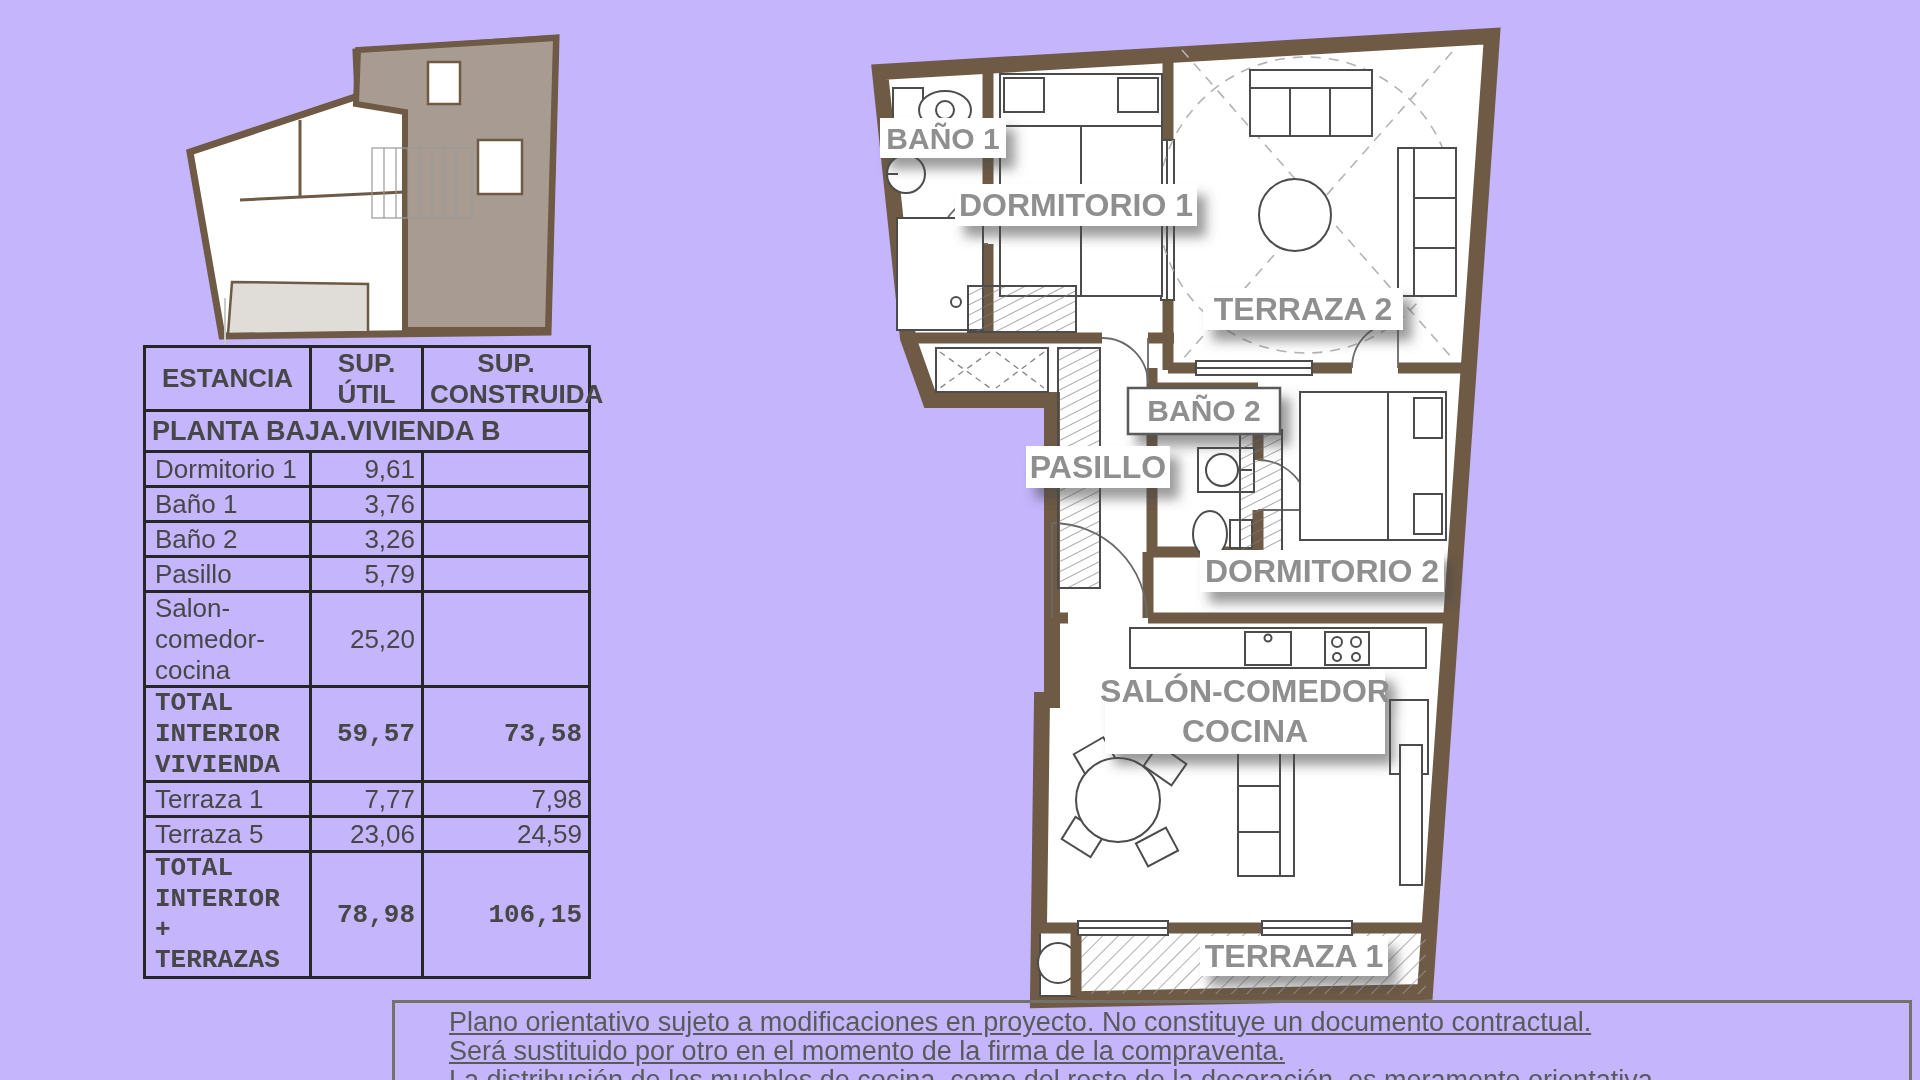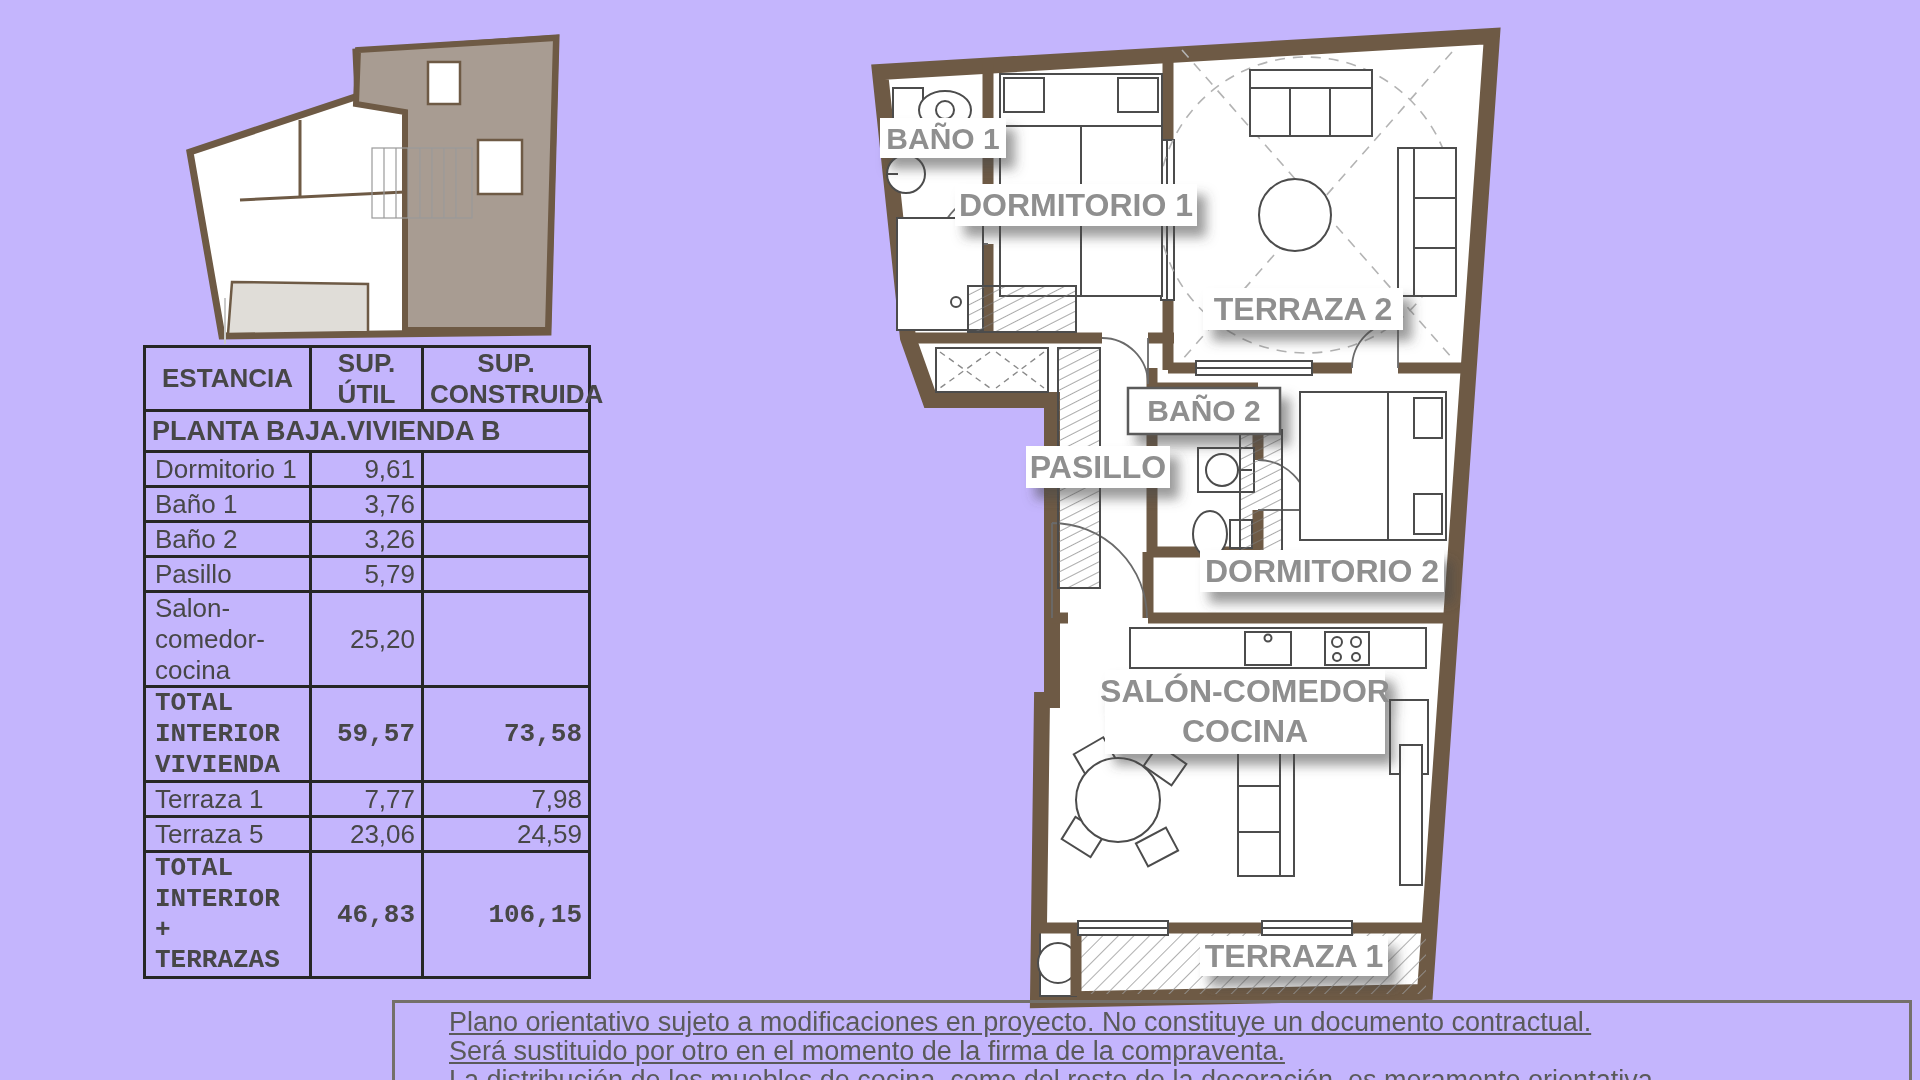--- a/index.html
+++ b/index.html
@@ -316,21 +316,21 @@
           </td>
     <td class="c2">23,06</td>
           <td class="c3">24,59</td>
   </tr>
   <tr class="r-tot">
     <td class="c1">
             <span class="ln">TOTAL</span>
             <span class="ln">INTERIOR +</span>
             <span class="ln">TERRAZAS</span>
           </td>
-    <td class="c2">46,83</td>
+    <td class="c2">78,98</td>
           <td class="c3">106,15</td>
   </tr>
 </tbody>
     </table>
 
 <div class="disclaimer">
   <div>Plano orientativo sujeto a modificaciones en proyecto. No constituye un documento contractual.</div>
   <div>Será sustituido por otro en el momento de la firma de la compraventa.</div>
   <div>La distribución de los muebles de cocina, como del resto de la decoración, es meramente orientativa.</div>
 </div>

